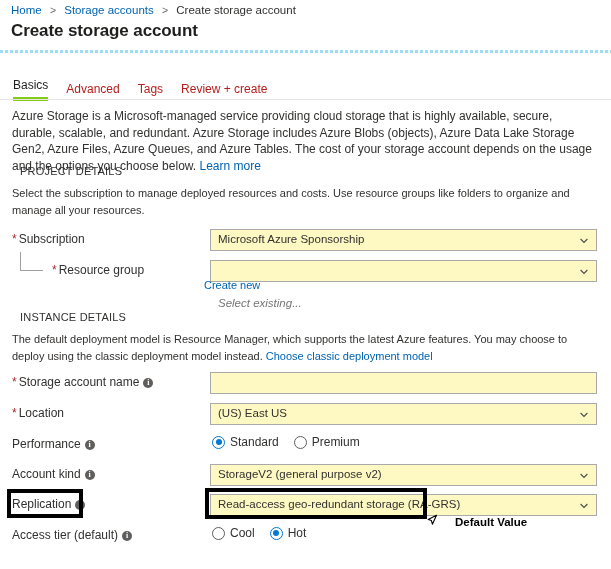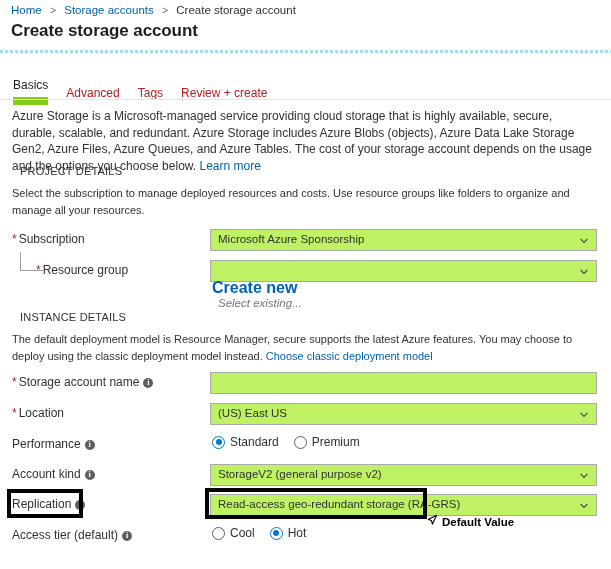--- a/index.html
+++ b/index.html
@@ -58,21 +58,21 @@
     font-size: 12px;
   }
   .tab {
     padding-bottom: 5px;
     cursor: pointer;
     color: #b91c1c;
     white-space: nowrap;
   }
   .tab.active {
     color: #201f1e;
-    border-bottom: 8px solid #84cc16;
+    border-bottom: 4px solid #84cc16;
   }
   .tabs-rule {
     position: absolute;
     left: 0; top: 99px;
     width: 611px; height: 1px;
     background: #e6e6e6;
   }
 
   
   .intro {
@@ -105,21 +105,21 @@
   
   .row { position: absolute; left: 0; width: 611px; height: 24px; }
   .row-label {
     position: absolute;
     left: 12px;
     top: 3px;
     font-size: 12px;
     color: #323130;
     white-space: nowrap;
   }
-  .row-label.indented { left: 36px; }
+  .row-label.indented { left: 52px; }
   .req { color: #a4262c; margin-right: 2px; }
 
   .info-icon {
     display: inline-block;
     width: 10px; height: 10px;
     border-radius: 50%;
     background: #605e5c;
     color: #ffffff;
     font-size: 8px;
     font-weight: bold;
@@ -131,45 +131,44 @@
     cursor: pointer;
   }
 
   .field {
     position: absolute;
     left: 210px;
     top: 0;
     width: 387px;
     height: 22px;
     border: 1px solid #a9a9a9;
-    background: #bef264;
+    background: #fef9c3;
     box-sizing: border-box;
   }
   .field-text {
     position: absolute;
     left: 7px; top: 3px;
     font-size: 11.5px;
     color: #323130;
     white-space: nowrap;
   }
   .field-text.placeholder { color: #767676; font-style: italic; margin-top: 33px; }
   .caret {
     position: absolute;
     right: 8px; top: 7px;
     width: 8px; height: 8px;
   }
   .caret svg { display: block; }
 
   .sub-link {
     position: absolute;
-    left: 212px;
-    font-size: 16px;
+    left: 204px;
+    font-size: 11px;
     color: #0063b1;
     cursor: pointer;
-    font-weight: bold;
   }
 
   
   .tree {
     position: absolute;
     left: 20px; top: -8px;
     width: 22px; height: 18px;
     border-left: 1px solid #a19f9d;
     border-bottom: 1px solid #a19f9d;
   }
@@ -211,21 +210,21 @@
     pointer-events: none;
   }
   .annot-callout {
     position: absolute;
     font-size: 11.5px;
     font-weight: bold;
     color: #000000;
     white-space: nowrap;
     display: flex;
     align-items: center;
-    gap: 4px;
+    gap: 17px;
   }
   .cursor-glyph { display: block; }
 </style>
 </head>
 <body>
 
 <div class="page">
 
   <div class="breadcrumb">
     <span class="crumb-link">Home</span>
@@ -280,21 +279,21 @@
         <svg width="8" height="8" viewBox="0 0 8 8">
             <path d="M0.6 2 L4 5.4 L7.4 2" stroke="#4a4a4a" stroke-width="1.1" fill="none"></path>
           </svg>
       </span>
     </div>
   </div>
   <div class="sub-link" style="top:279px;">Create new</div>
 
   <div class="section-head" style="top:311px;">INSTANCE DETAILS</div>
   <div class="section-desc" style="top:331px;">
-    <span>The default deployment model is Resource Manager, secure supports the latest Azure features. You may choose to deploy using the classic deployment model instead.</span>
+    <span>The default deployment model is Resource Manager, which supports the latest Azure features. You may choose to deploy using the classic deployment model instead.</span>
     <span class="link">Choose classic deployment model</span>
   </div>
 
   <div class="row" style="top:372px;">
     <div class="row-label">
       <span class="req">*</span><span>Storage account name</span><span class="info-icon">i</span>
     </div>
     <div class="field">
       <span class="field-text"></span>
     </div>

